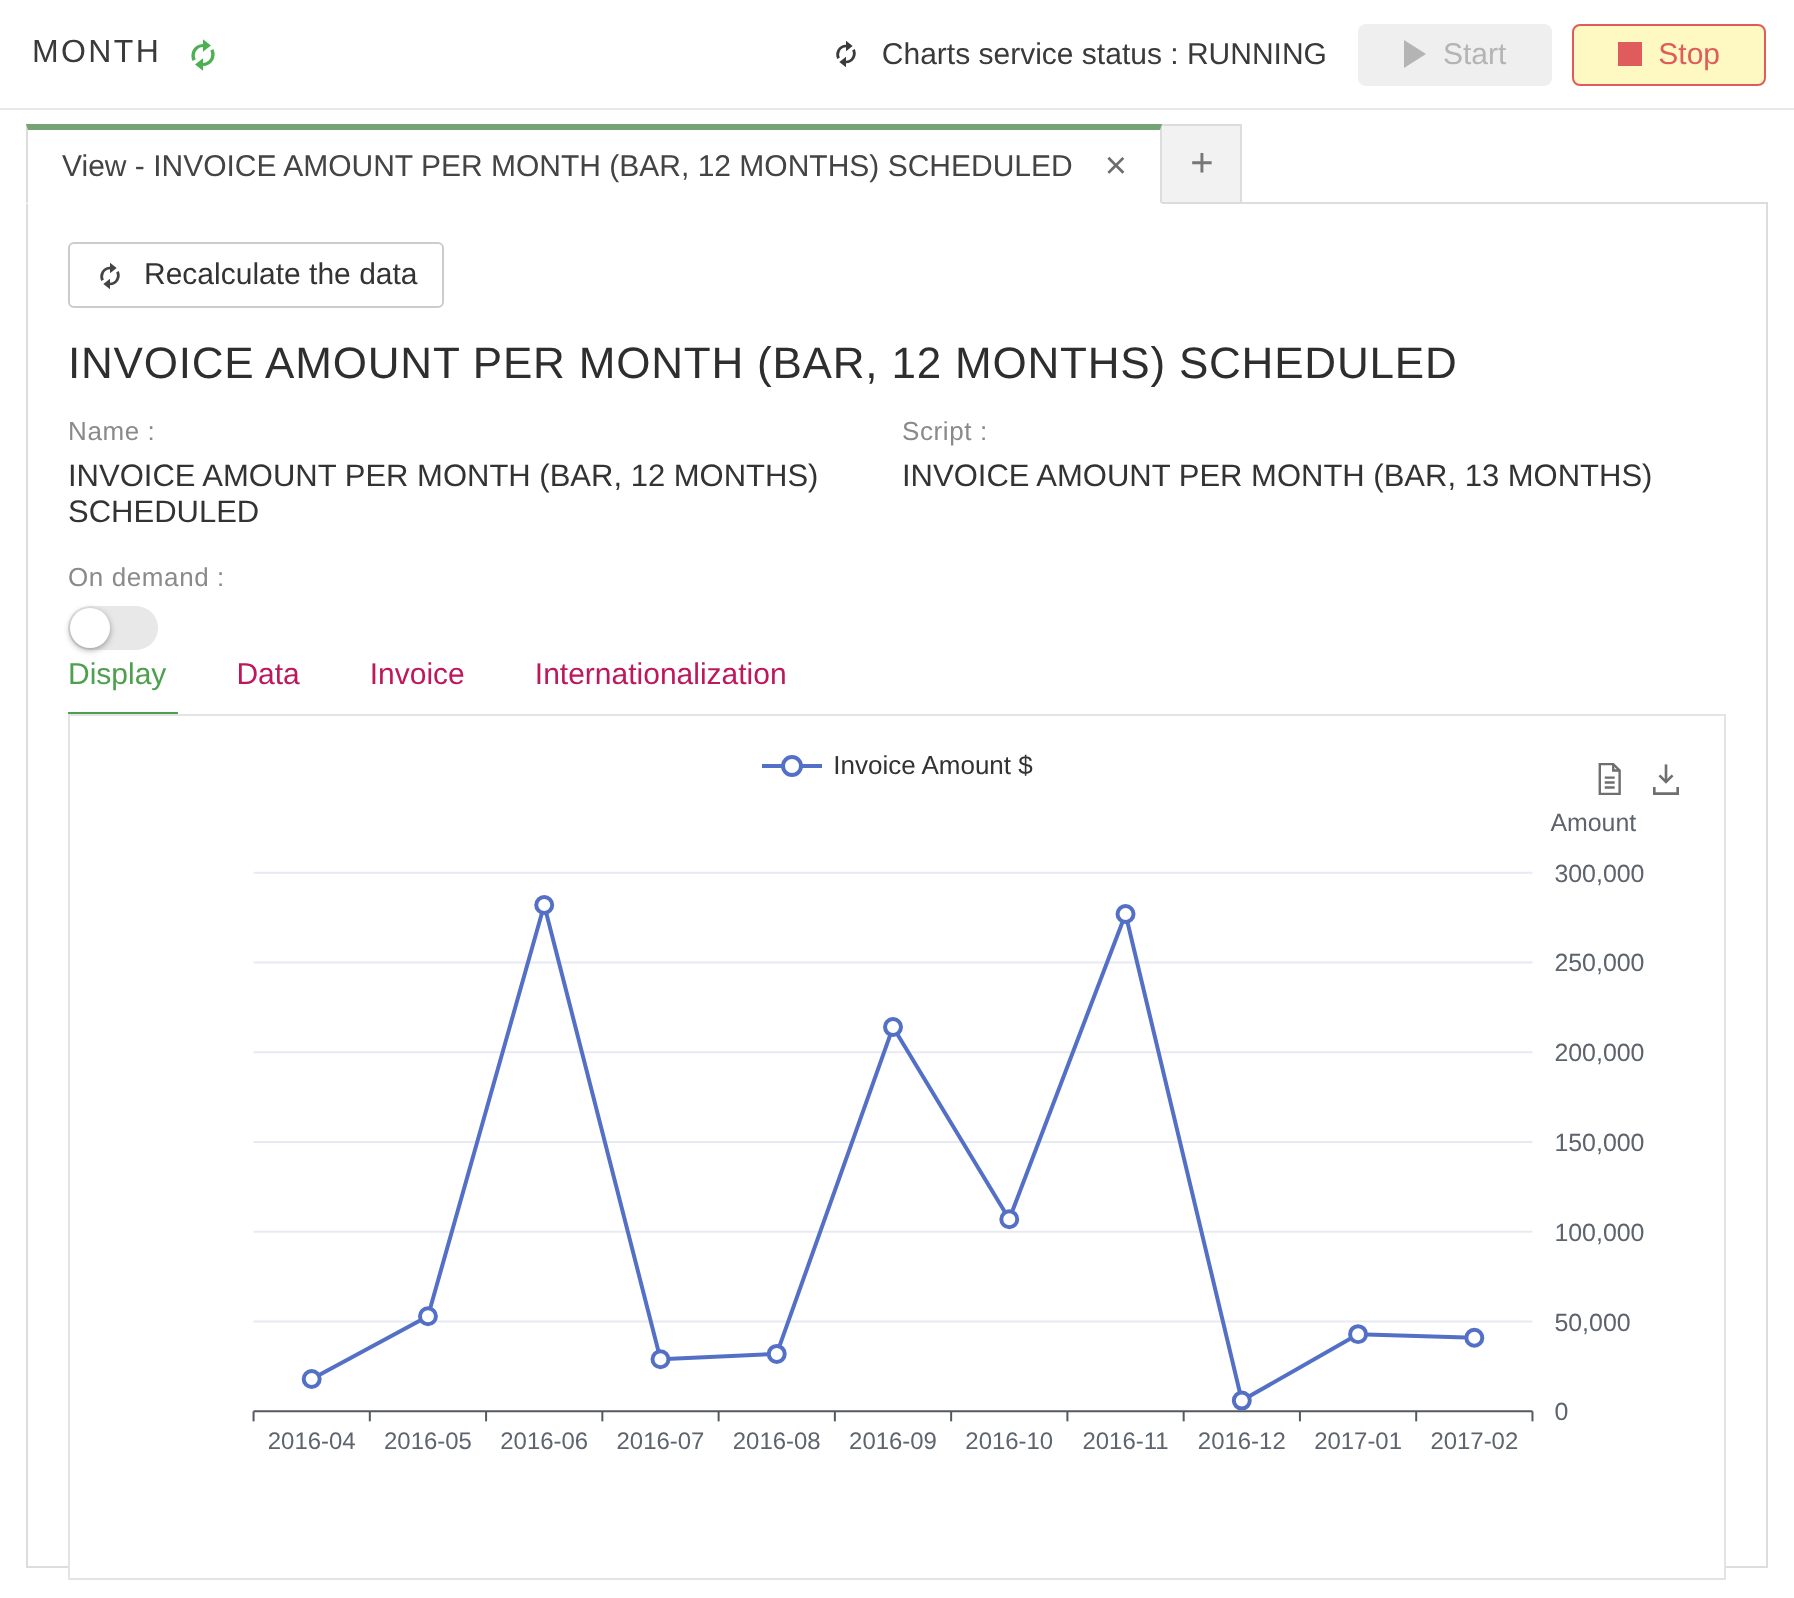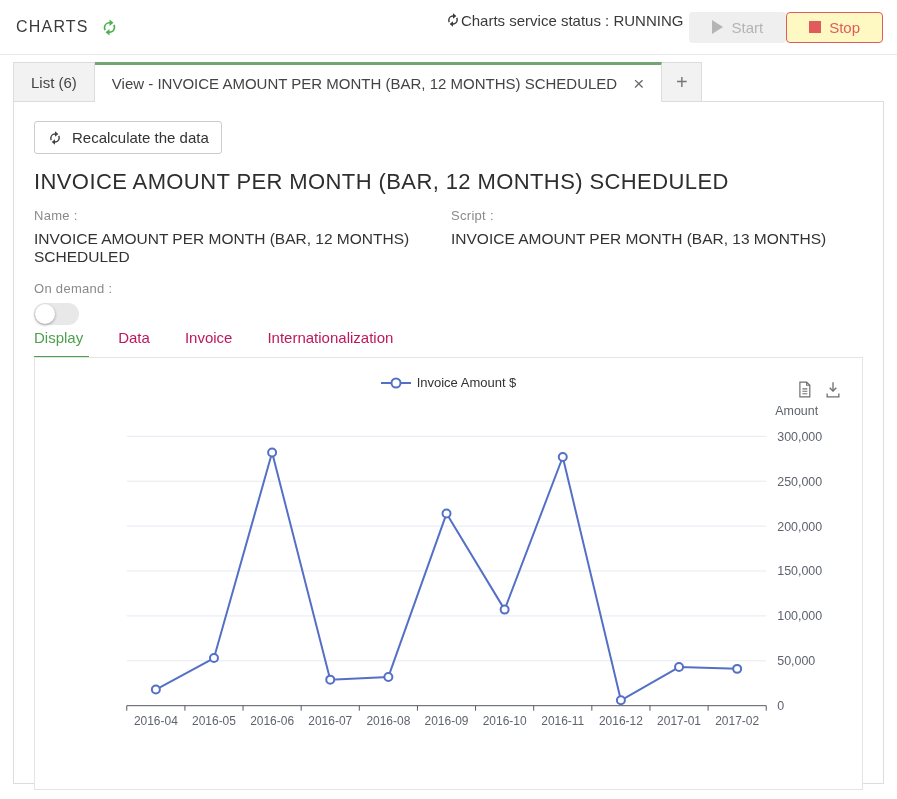--- a/index.html
+++ b/index.html
@@ -2,21 +2,21 @@
 <html><head>
 <meta charset="utf-8">
 <style>
   * { margin:0; padding:0; box-sizing:border-box; }
   html,body { width:897px; height:799px; background:#fff; font-family:"Liberation Sans", sans-serif; color:#333; }
 
   
   .header { height:55px; border-bottom:1px solid #e9e9e9; display:flex; align-items:center; padding:0 14px 0 16px; }
   .app-title { font-size:16px; letter-spacing:1.2px; color:#3a3a3a; font-weight:500; }
   .header-refresh { margin-left:11px; color:#4caf50; display:flex; }
-  .header-right { margin-left:auto; display:flex; }
+  .header-right { margin-left:auto; display:flex; align-items:center; gap:10px; }
   .status-refresh { color:#3a3a3a; display:flex; }
   .status-text { font-size:15px; color:#3a3a3a; margin-right:6px; }
   .btn { display:inline-flex; align-items:center; gap:8px; font-size:15px; border-radius:4px; padding:6px 22px; cursor:pointer; border:1px solid transparent; background:none; font-family:inherit; }
   .btn-start { background:#efefef; color:#b4b4b4; }
   .play-tri { width:0; height:0; border-left:11px solid #b4b4b4; border-top:7px solid transparent; border-bottom:7px solid transparent; }
   .btn-stop { background:#fef9c3; border:1.5px solid #e05c5c; color:#e05c5c; }
   .stop-sq { width:12px; height:12px; background:#e05c5c; display:inline-block; }
 
   
   .tabstrip { display:flex; margin-top:7px; padding-left:13px; position:relative; z-index:2; margin-bottom:-1px; }
@@ -50,21 +50,21 @@
   .legend-item { display:flex; align-items:center; gap:6px; pointer-events:auto; cursor:pointer; }
   .legend-label { font-size:13px; color:#333; }
   .toolbox { position:absolute; top:22px; right:20px; display:flex; gap:11px; color:#6f6f6f; }
   .toolbox .tool { cursor:pointer; display:flex; }
   .chart-svg { position:absolute; inset:0; width:100%; height:100%; }
 </style>
 </head>
 <body>
 
 <div class="header">
-  <span class="app-title">CHARTS</span>
+  <span class="app-title">MONTH</span>
   <span class="header-refresh">
     <svg width="19" height="19" viewBox="0 0 24 24" fill="currentColor">
         <path d="M12 5V2l5 4-5 4V7a5.2 5.2 0 0 0-5.2 5.2c0 .9.2 1.8.6 2.5l-1.9 1.1A7.4 7.4 0 0 1 12 5z"></path>
         <path d="M12 19v3l-5-4 5-4v3a5.2 5.2 0 0 0 5.2-5.2c0-.9-.2-1.8-.6-2.5l1.9-1.1A7.4 7.4 0 0 1 12 19z"></path>
       </svg>
   </span>
   <div class="header-right">
     <span class="status-refresh">
       <svg width="16" height="16" viewBox="0 0 24 24" fill="currentColor">
           <path d="M12 5V2l5 4-5 4V7a5.2 5.2 0 0 0-5.2 5.2c0 .9.2 1.8.6 2.5l-1.9 1.1A7.4 7.4 0 0 1 12 5z"></path>
@@ -77,23 +77,20 @@
       <span>Start</span>
     </button>
     <button class="btn btn-stop">
       <span class="stop-sq"></span>
       <span>Stop</span>
     </button>
   </div>
 </div>
 
 <div class="tabstrip">
-  <div class="tab">
-    <span>List (6)</span>
-  </div>
   <div class="tab active">
     <span>View - INVOICE AMOUNT PER MONTH (BAR, 12 MONTHS) SCHEDULED</span>
     <span class="tab-close">×</span>
   </div>
   <div class="tab tab-add">
     <span>+</span>
   </div>
 </div>
 
 <div class="container">

